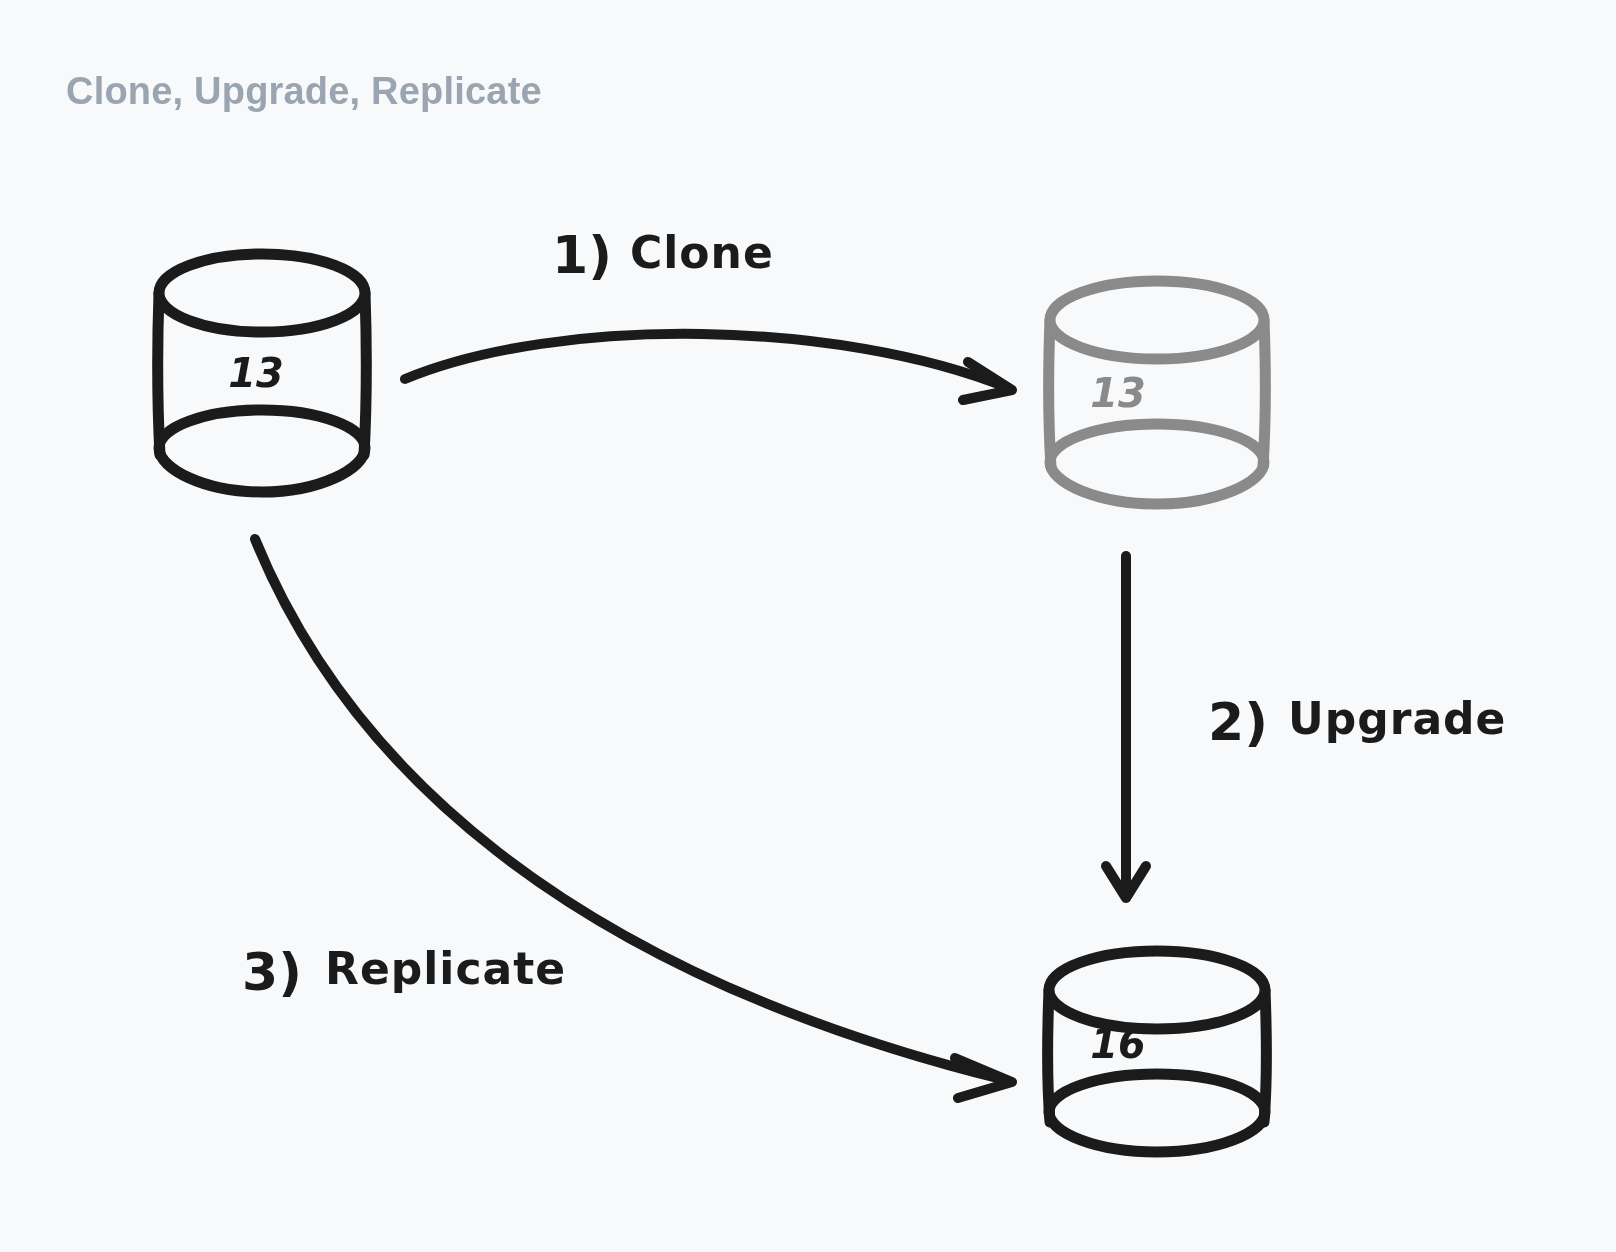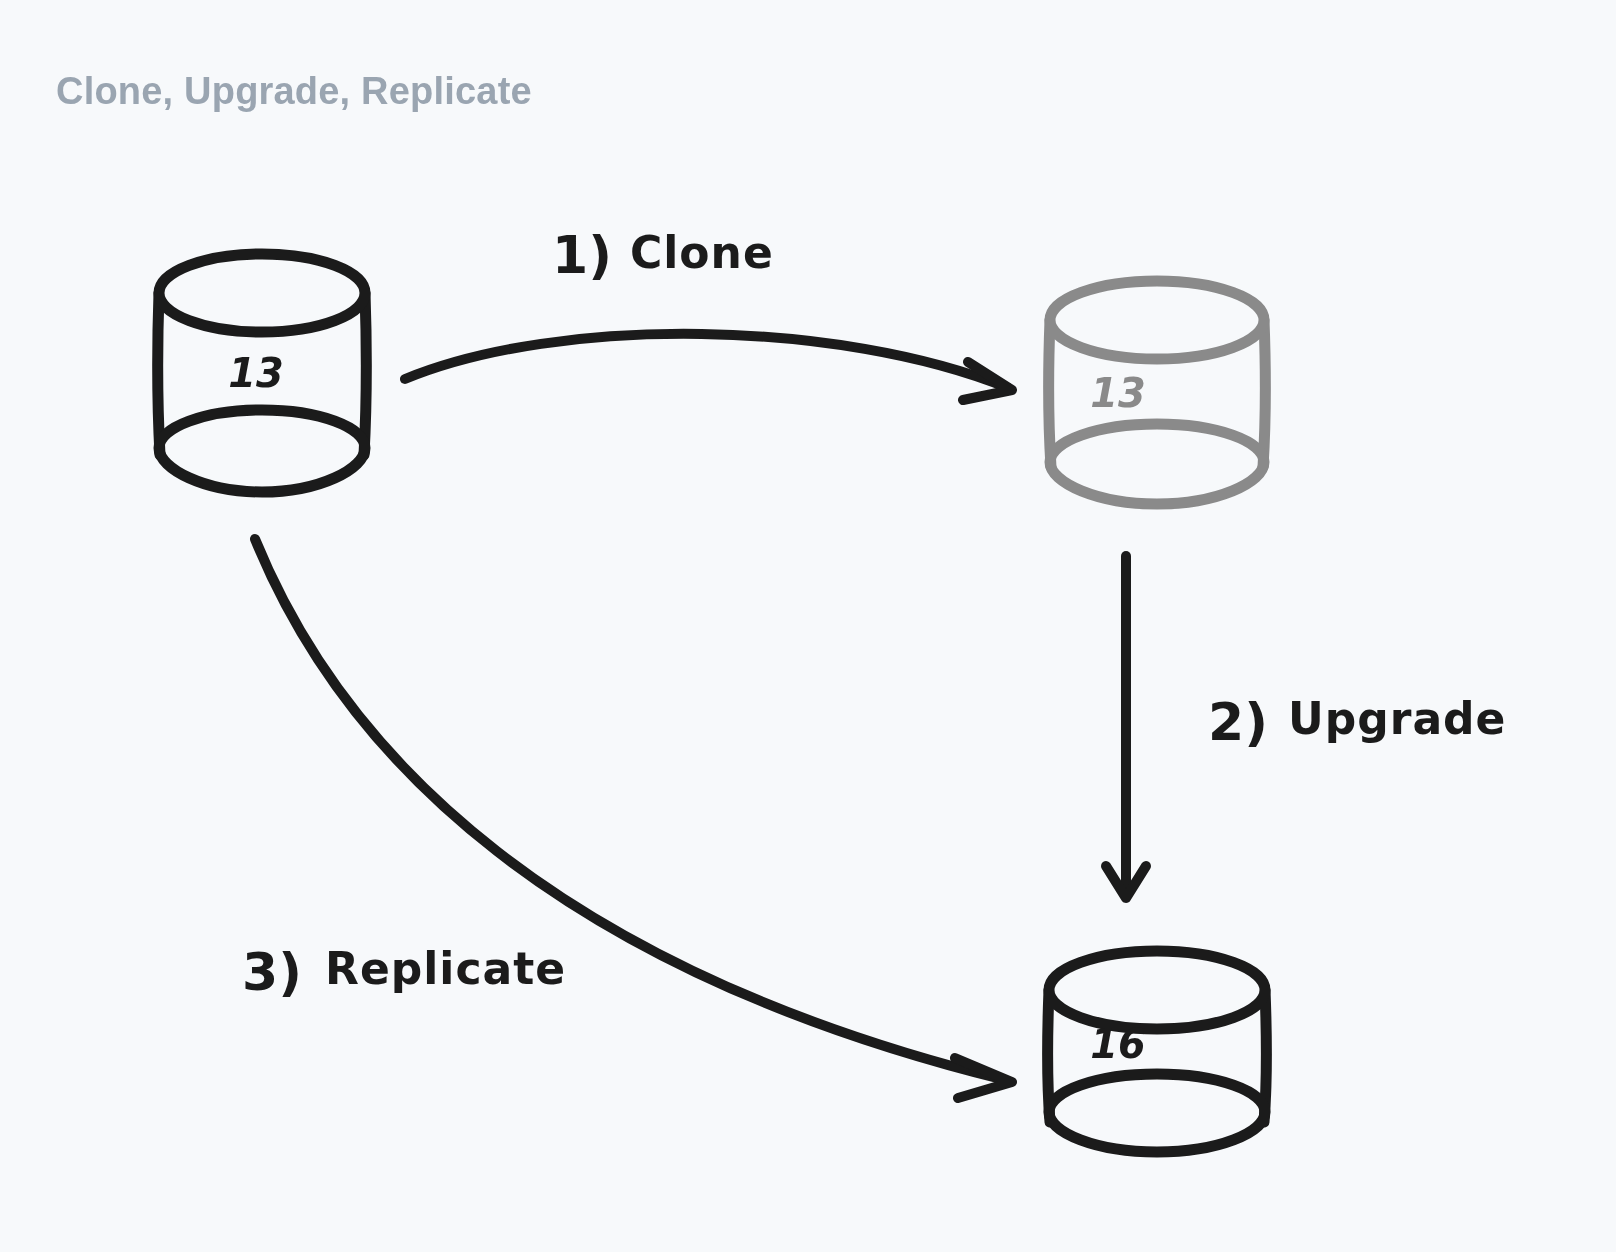--- a/index.html
+++ b/index.html
@@ -15,21 +15,21 @@
     position: relative;
   }
   #canvas {
     position: absolute;
     inset: 0;
     width: 1616px;
     height: 1252px;
   }
   #title {
     position: absolute;
-    left: 56px;
+    left: 66px;
     top: 70px;
     font-family: "Liberation Sans", sans-serif;
     font-size: 38px;
     font-weight: 700;
     letter-spacing: 0.2px;
     color: #9aa5b1;
     white-space: nowrap;
     user-select: none;
   }
   .svg-text-step {

